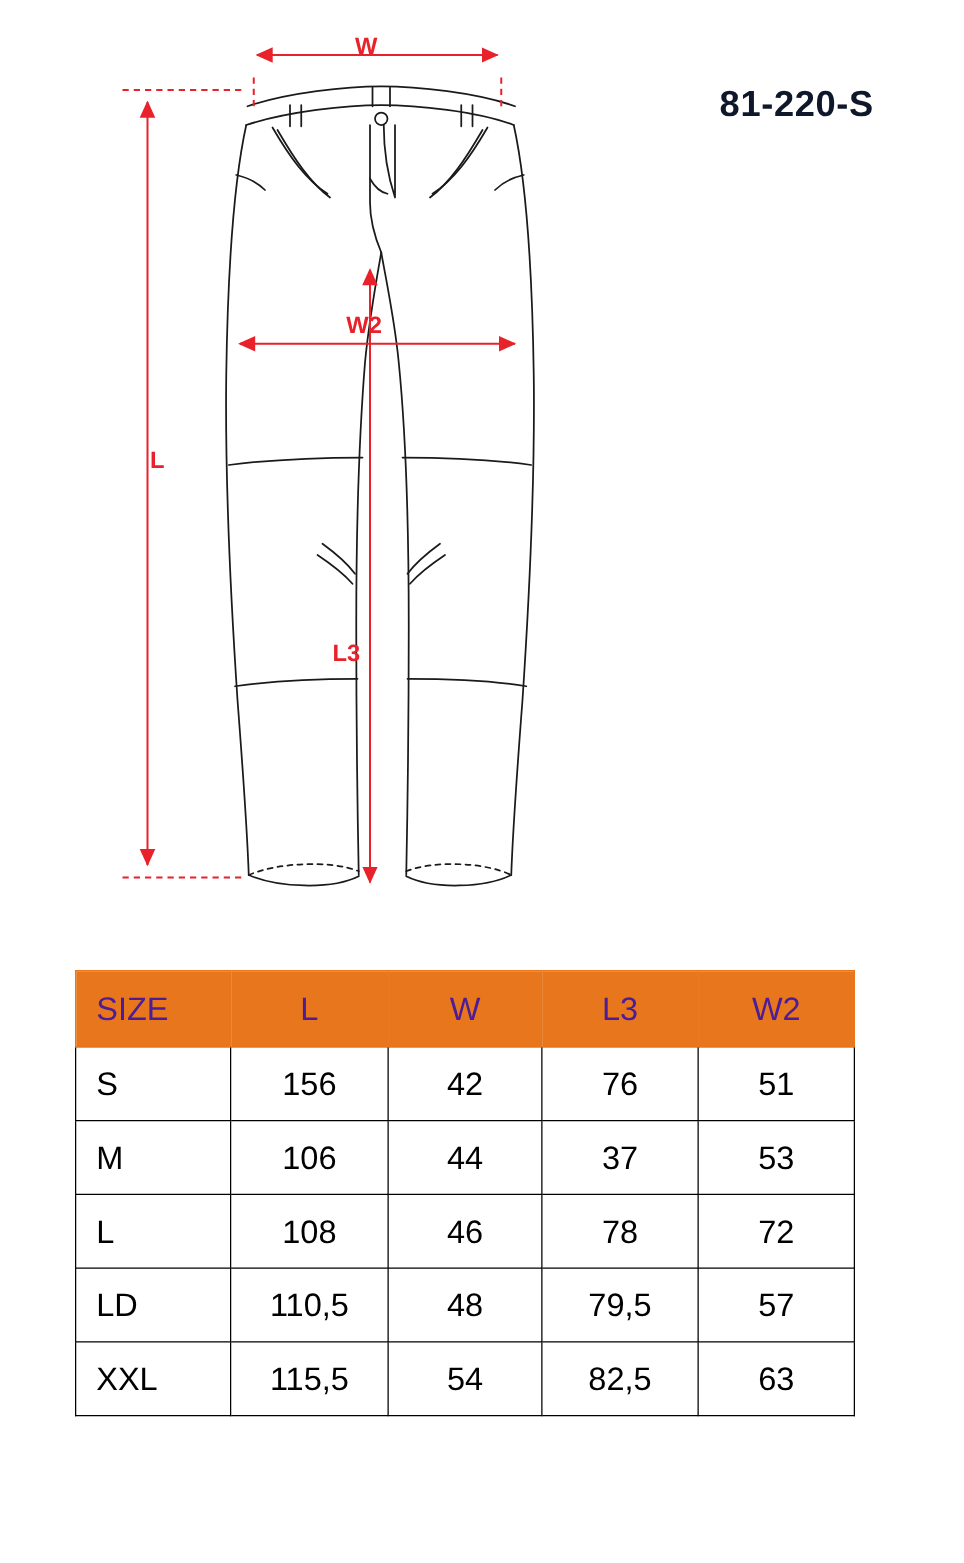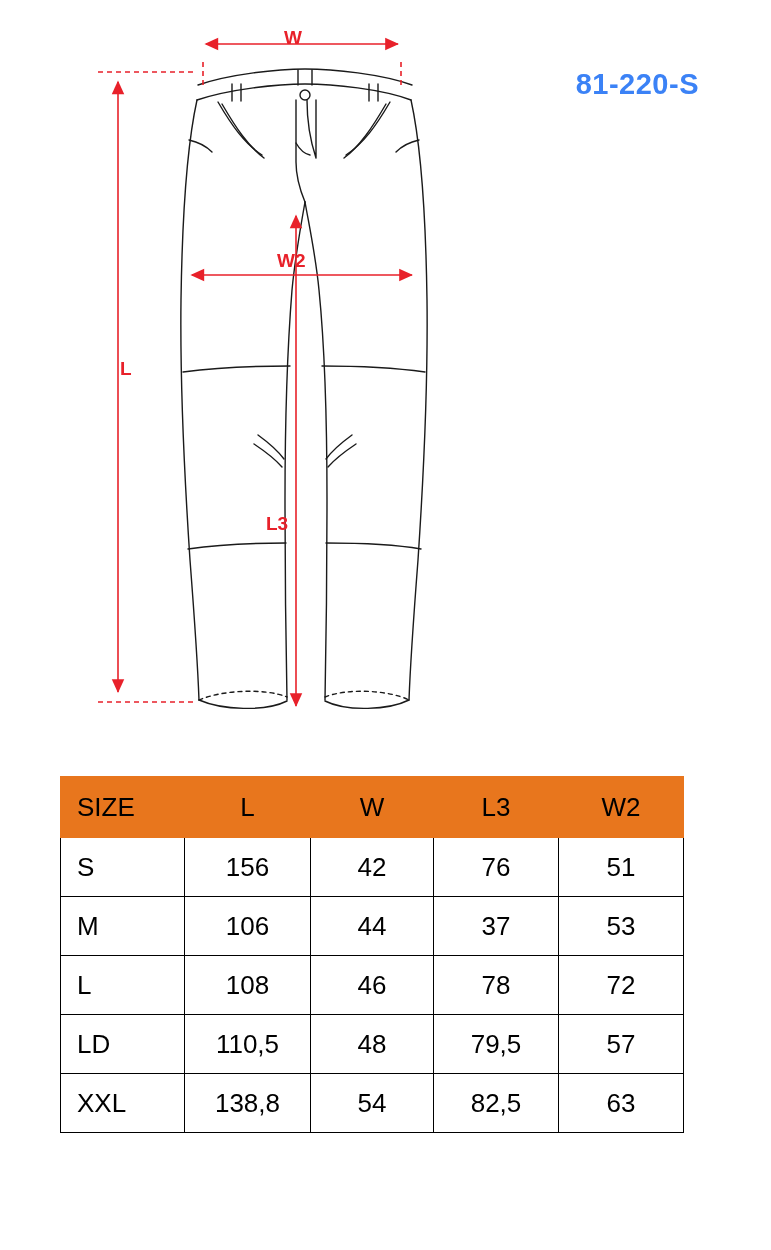--- a/index.html
+++ b/index.html
@@ -20,21 +20,21 @@
     height: 1250px;
   }
 
   
   .product-code {
     position: absolute;
     right: 72px;
     top: 68px;
     font-size: 29px;
     font-weight: bold;
-    color: #3b82f6;
+    color: #0f172a;
     letter-spacing: 0.5px;
     white-space: nowrap;
   }
 
   
   .drawing {
     position: absolute;
     left: 0;
     top: 0;
     width: 771px;
@@ -77,21 +77,21 @@
     font-size: 26px;
     font-weight: normal;
     color: #000000;
     text-align: center;
     vertical-align: middle;
     padding: 0;
     font-family: "Liberation Sans", sans-serif;
   }
   table.size-table thead th {
     background: #e8761d;
-    color: #000000;
+    color: #4c1d95;
     font-weight: normal;
     border: 1px solid #e8761d;
     height: 60px;
   }
   table.size-table thead th.first-col,
   table.size-table td.first-col {
     text-align: left;
     padding-left: 16px;
   }
   table.size-table col.c0 { width: 124px; }
@@ -233,21 +233,21 @@
         </tr>
         <tr>
           <td class="first-col">LD</td>
           <td>110,5</td>
           <td>48</td>
           <td>79,5</td>
           <td>57</td>
         </tr>
         <tr>
           <td class="first-col">XXL</td>
-          <td>138,8</td>
+          <td>115,5</td>
           <td>54</td>
           <td>82,5</td>
           <td>63</td>
         </tr>
       </tbody>
     </table>
   </div>
 
 </div>
 

